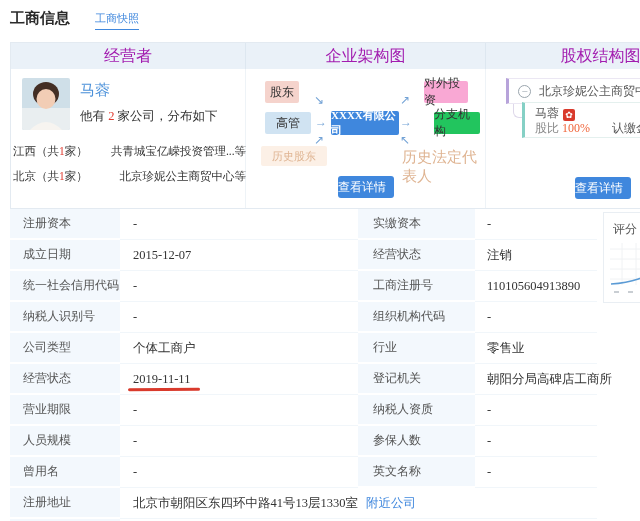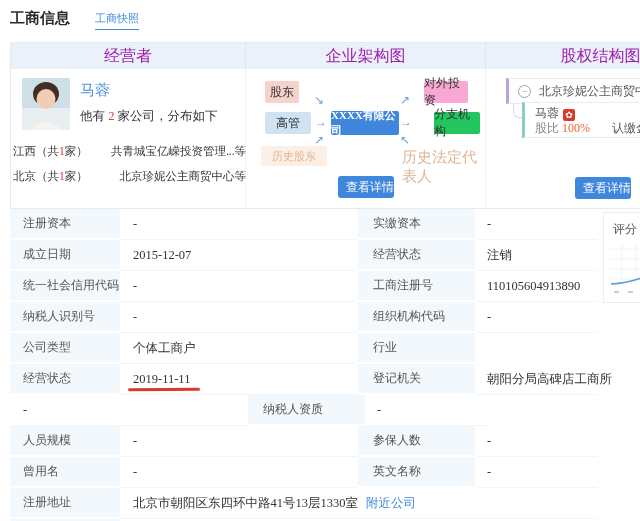--- a/index.html
+++ b/index.html
@@ -38,21 +38,21 @@
   .n-exec        { left:19px; top:43px; width:46px; height:22px; background:#d0e3f2; }
   .n-hist-sh     { left:15px; top:77px; width:66px; height:20px; background:#fcf0e6; color:#dfb492; font-size:11px; }
   .n-center      { left:85px; top:42px; width:68px; height:24px; background:#3f87dd; color:#fff; font-weight:bold; font-size:11px; }
   .n-invest      { left:178px; top:12px; width:44px; height:22px; background:#f9a8d4; }
   .n-branch      { left:188px; top:43px; width:46px; height:22px; background:#22c55e; }
   .n-hist-legal  { left:156px; top:79px; color:#dfb492; font-size:15px; background:transparent; cursor:default; }
   .arrow { position:absolute; font-size:12px; color:#74a3d6; }
   .ar1 { left:68px;  top:24px; } .ar2 { left:69px;  top:46px; } .ar3 { left:68px;  top:64px; }
   .ar4 { left:154px; top:24px; } .ar5 { left:154px; top:46px; } .ar6 { left:154px; top:64px; }
   .detail-btn { position:absolute; width:56px; height:22px; background:#3f87dd; color:#fff; font-size:12px;
-                text-align:right; line-height:22px; border-radius:3px; cursor:pointer; }
+                text-align:left; line-height:22px; border-radius:3px; cursor:pointer; }
   .btn-mid { left:92px; top:107px; }
   .btn-eq  { left:89px; top:108px; }
 
   
   .eq-root { position:absolute; left:20px; top:9px; width:210px; height:26px; background:#fff;
              border:1px solid #ebe7f3; border-left:3px solid #b7a3da; display:flex; align-items:center;
              font-size:12px; color:#555; cursor:pointer; }
   .minus-icon { display:inline-block; width:13px; height:13px; border:1px solid #9aa5ad; border-radius:50%;
                 color:#9aa5ad; font-size:11px; line-height:11px; text-align:center; margin:0 8px 0 9px; }
   .eq-connector { position:absolute; left:27px; top:35px; width:9px; height:14px;
@@ -182,28 +182,30 @@
     <div class="t-row">
       <div class="t-label">纳税人识别号</div>
       <div class="t-val">-</div>
       <div class="t-label t-l2">组织机构代码</div>
       <div class="t-val t-v2">-</div>
     </div>
     <div class="t-row">
       <div class="t-label">公司类型</div>
       <div class="t-val">个体工商户</div>
       <div class="t-label t-l2">行业</div>
+      <div class="t-val t-v2">零售业</div>
     </div>
     <div class="t-row">
       <div class="t-label">经营状态</div>
       <div class="t-val"><span>2019-11-11</span><span class="red-underline"></span></div>
       <div class="t-label t-l2">登记机关</div>
       <div class="t-val t-v2">朝阳分局高碑店工商所</div>
     </div>
     <div class="t-row">
+      <div class="t-label">营业期限</div>
       <div class="t-val">-</div>
       <div class="t-label t-l2">纳税人资质</div>
       <div class="t-val t-v2">-</div>
     </div>
     <div class="t-row">
       <div class="t-label">人员规模</div>
       <div class="t-val">-</div>
       <div class="t-label t-l2">参保人数</div>
       <div class="t-val t-v2">-</div>
     </div>

